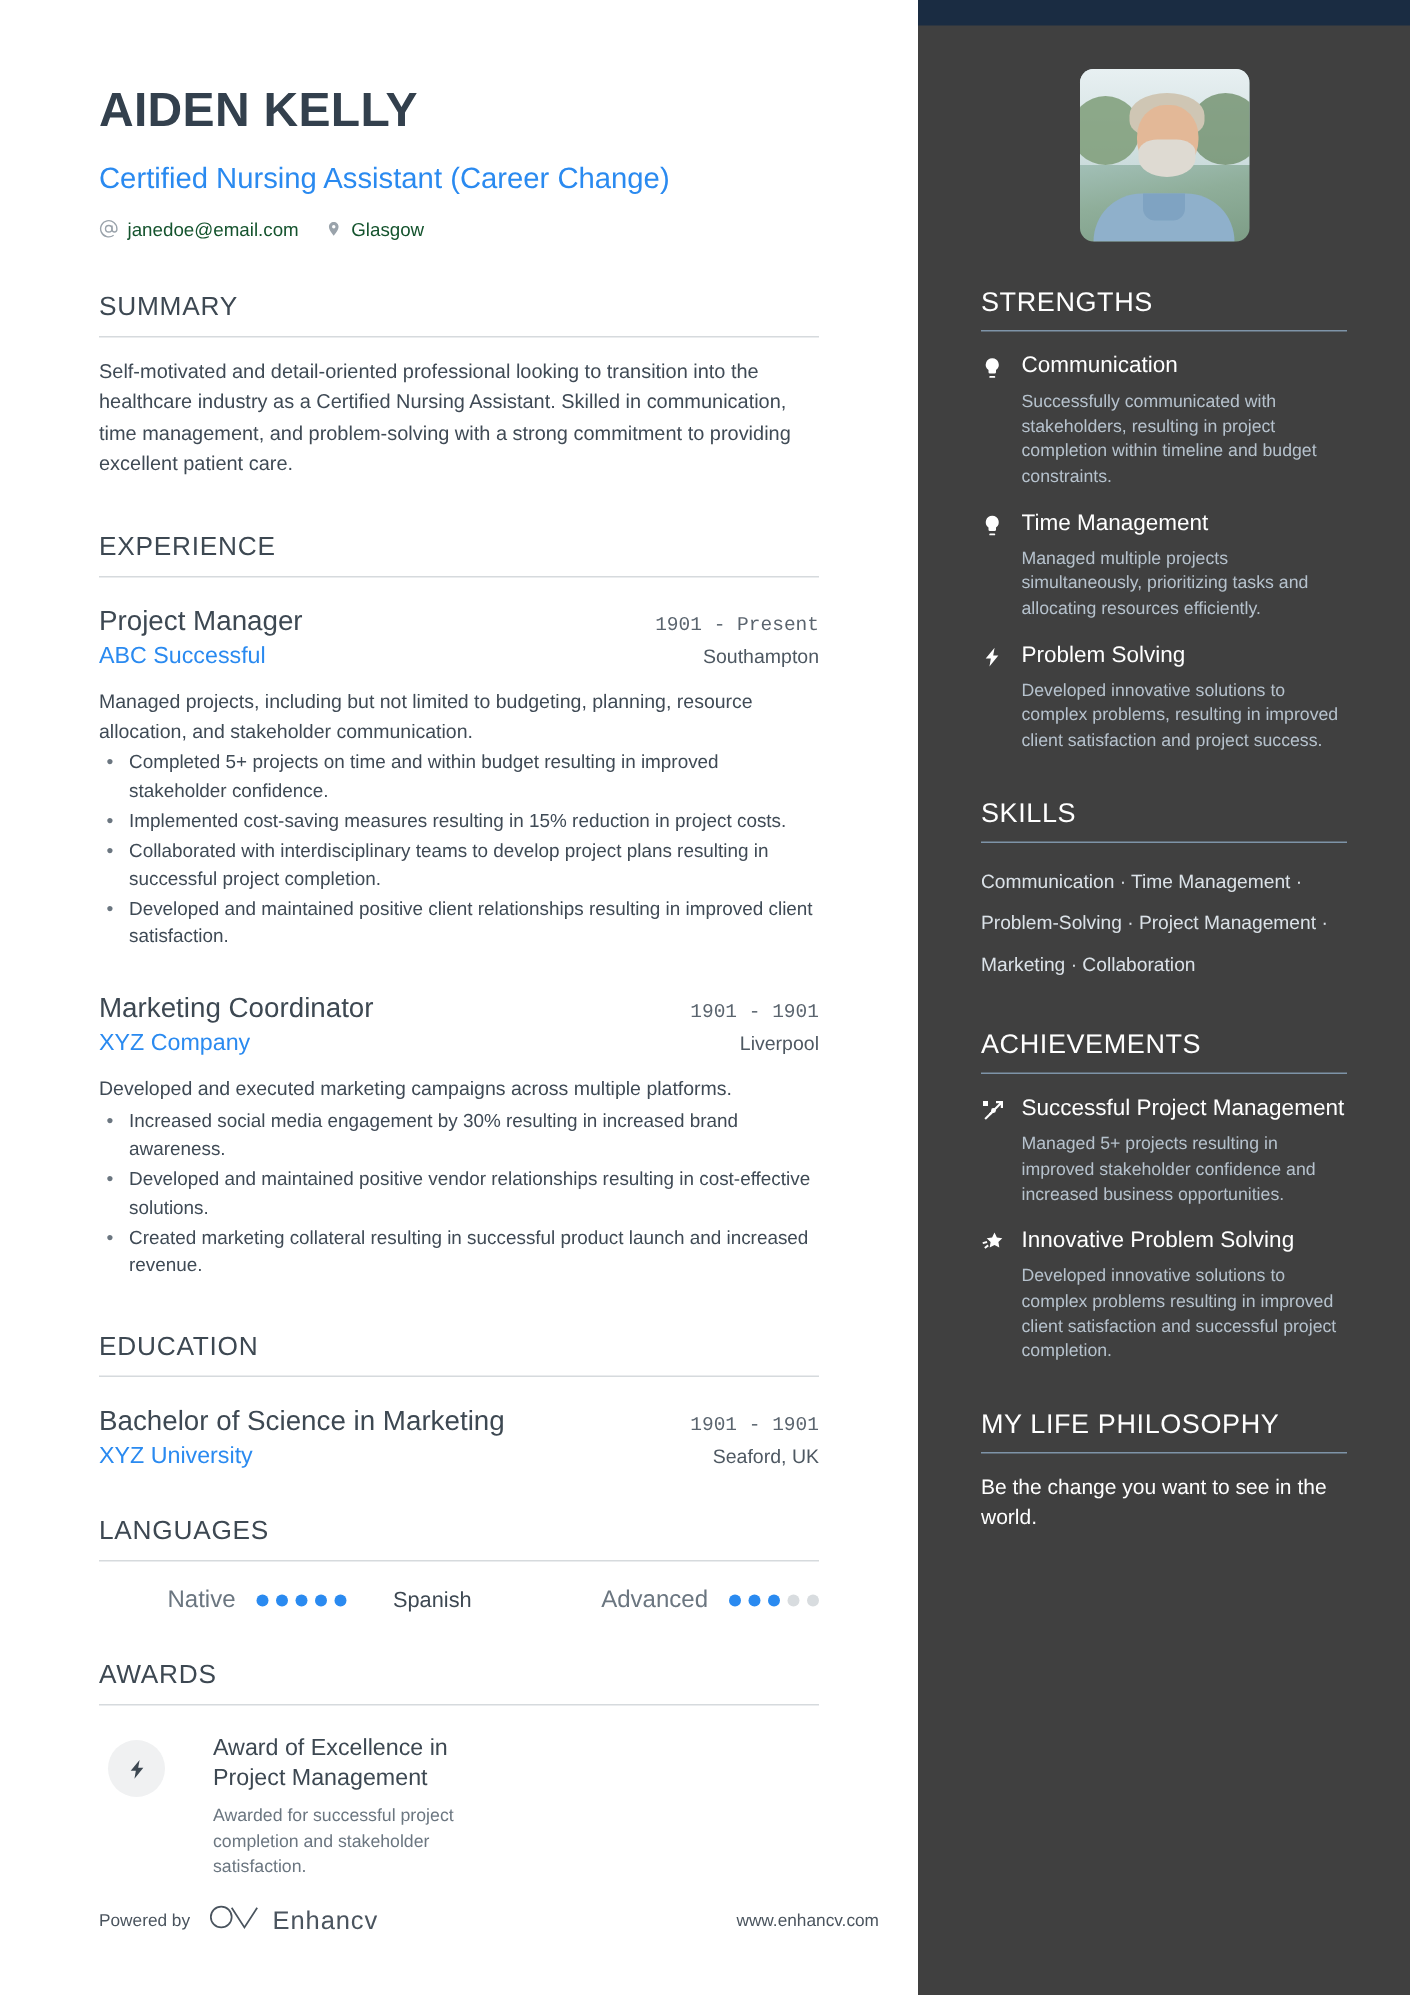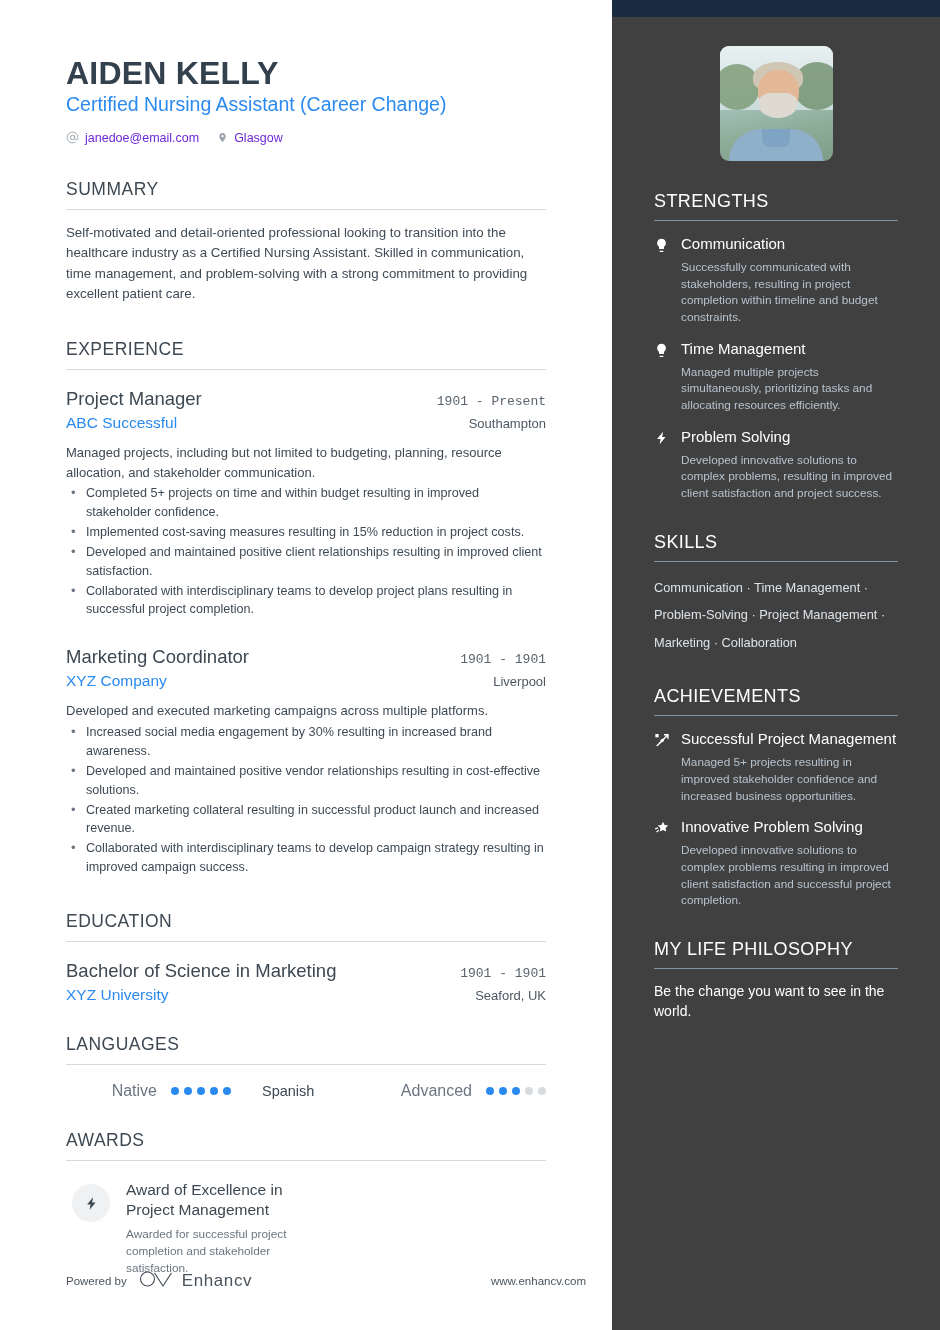--- a/index.html
+++ b/index.html
@@ -16,25 +16,25 @@
     position: absolute; left: 0; top: 0;
     width: 612px; height: 1330px;
     padding: 56px 66px 0 66px;
   }
 
   .name {
     font-size: 32px; font-weight: 700; letter-spacing: .2px;
     color: #33404d; line-height: 1.1;
   }
   .title {
-    font-size: 19.5px; color: #2a8af0; margin-top: 1px; line-height: 1.25;
+    font-size: 19.5px; color: #2a8af0; margin-top: 16px; line-height: 1.25;
   }
   .contact-row {
     margin-top: 14px; display: flex; align-items: center; gap: 18px;
-    font-size: 12.5px; color: #6d28d9;
+    font-size: 12.5px; color: #14532d;
   }
   .contact-item { display: flex; align-items: center; gap: 6px; }
   .contact-item svg { display:block; }
 
   .section { margin-top: 34px; }
   .section.tight { margin-top: 30px; }
   .sec-title {
     font-size: 17.5px; color: #3d4852; letter-spacing: .5px; font-weight: 400;
     padding-bottom: 9px;
     border-bottom: 1px solid #d6dadd;
@@ -71,21 +71,21 @@
   
   .lang-row { display: flex; align-items: center; padding-top: 4px; justify-content: flex-end; }
   .lang-block { display: flex; align-items: center; }
   .lang-name { font-size: 14.5px; color: #3d4852; width: 134px; }
   .lang-level { font-size: 16px; color: #6b7680; width: 76px; text-align: right; }
   .dots { display: flex; gap: 5px; margin-left: 14px; }
   .dot { width: 8px; height: 8px; border-radius: 50%; background: #d8dcdf; }
   .dot.on { background: #2a8af0; }
 
   
-  .award { display: flex; gap: 16px; padding-top: 6px; padding-left: 6px; }
+  .award { display: flex; gap: 32px; padding-top: 6px; padding-left: 6px; }
   .award-badge {
     width: 38px; height: 38px; border-radius: 50%; background: #f0f1f2;
     display: flex; align-items: center; justify-content: center; flex: 0 0 38px;
     margin-top: 4px;
   }
   .award-title { font-size: 15.5px; color: #3d4852; line-height: 1.28; max-width: 200px; }
   .award-desc { font-size: 11.8px; color: #6b7680; line-height: 1.45; margin-top: 6px; max-width: 170px; }
 
   
   .footer {
@@ -197,40 +197,39 @@
             <div class="entry-date">1901 - Present</div>
           </div>
           <div class="entry-sub">
             <div class="entry-org">ABC Successful</div>
             <div class="entry-loc">Southampton</div>
           </div>
           <div class="entry-desc">Managed projects, including but not limited to budgeting, planning, resource allocation, and stakeholder communication.</div>
           <ul class="bullets">
             <li>Completed 5+ projects on time and within budget resulting in improved stakeholder confidence.</li>
             <li>Implemented cost-saving measures resulting in 15% reduction in project costs.</li>
+            <li>Collaborated with interdisciplinary teams to develop project plans resulting in successful project completion.</li>
             <li>Developed and maintained positive client relationships resulting in improved client satisfaction.</li>
-            <li>Collaborated with interdisciplinary teams to develop project plans resulting in successful project completion.</li>
           </ul>
         </div>
 
         <div class="entry">
           <div class="entry-head">
             <div class="entry-role">Marketing Coordinator</div>
             <div class="entry-date">1901 - 1901</div>
           </div>
           <div class="entry-sub">
             <div class="entry-org">XYZ Company</div>
             <div class="entry-loc">Liverpool</div>
           </div>
           <div class="entry-desc">Developed and executed marketing campaigns across multiple platforms.</div>
           <ul class="bullets">
             <li>Increased social media engagement by 30% resulting in increased brand awareness.</li>
             <li>Developed and maintained positive vendor relationships resulting in cost-effective solutions.</li>
             <li>Created marketing collateral resulting in successful product launch and increased revenue.</li>
-            <li>Collaborated with interdisciplinary teams to develop campaign strategy resulting in improved campaign success.</li>
           </ul>
         </div>
 
       </div>
     </div>
 
     <div class="section">
       <div class="sec-title">EDUCATION</div>
       <div class="sec-body">
         <div class="entry">

